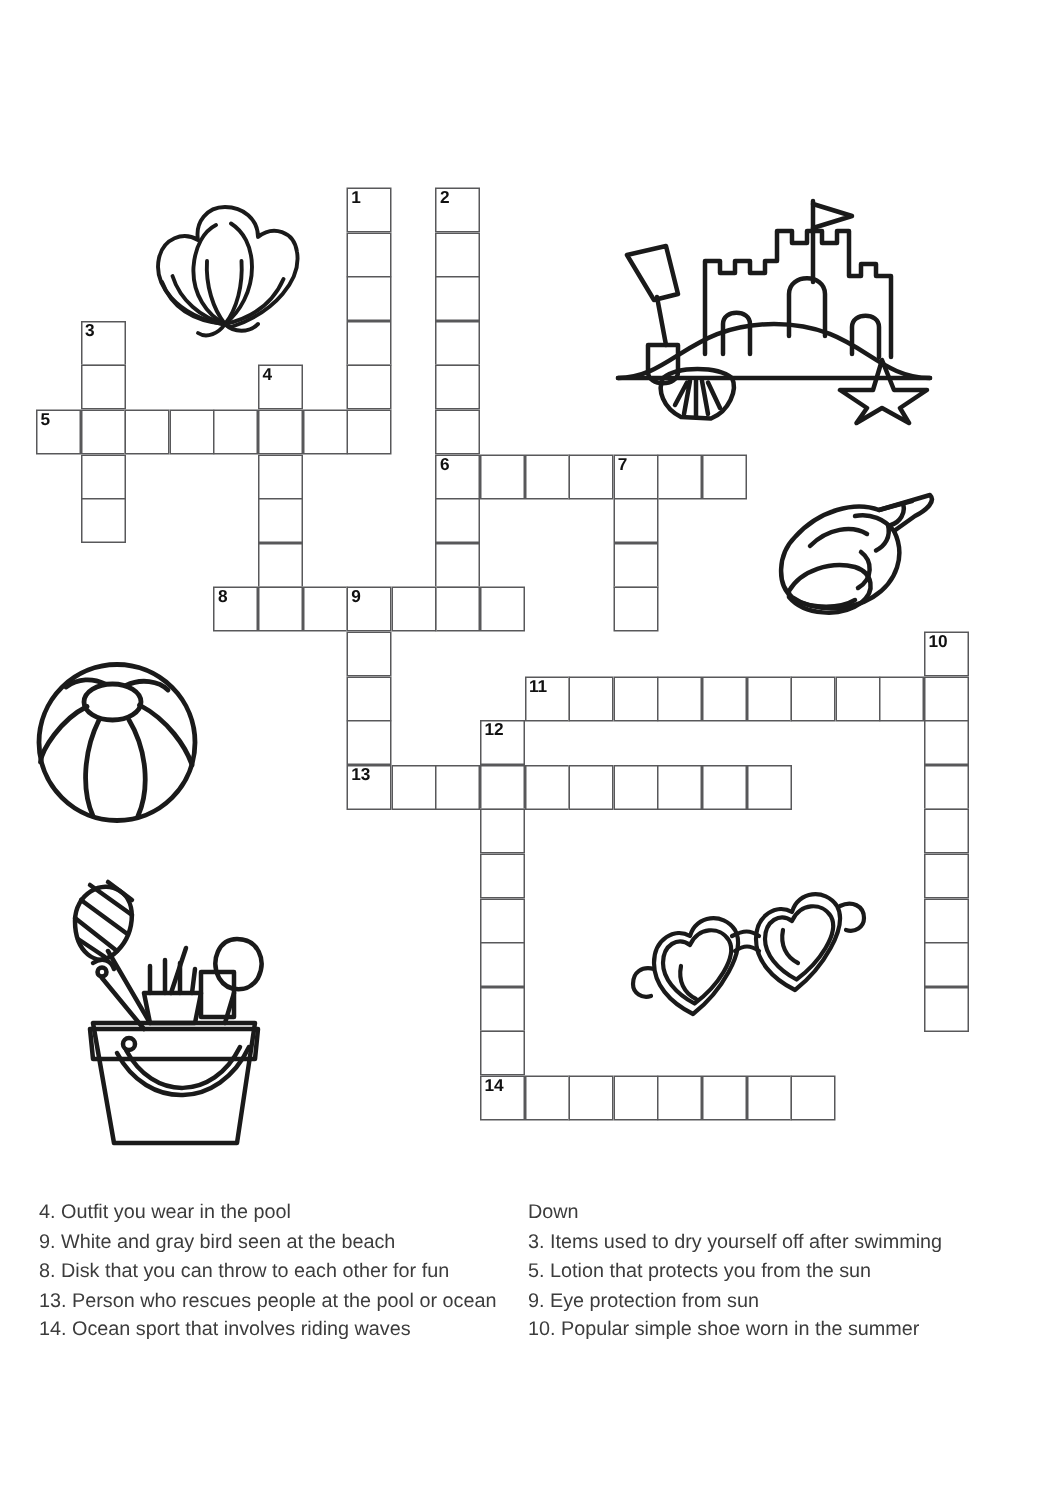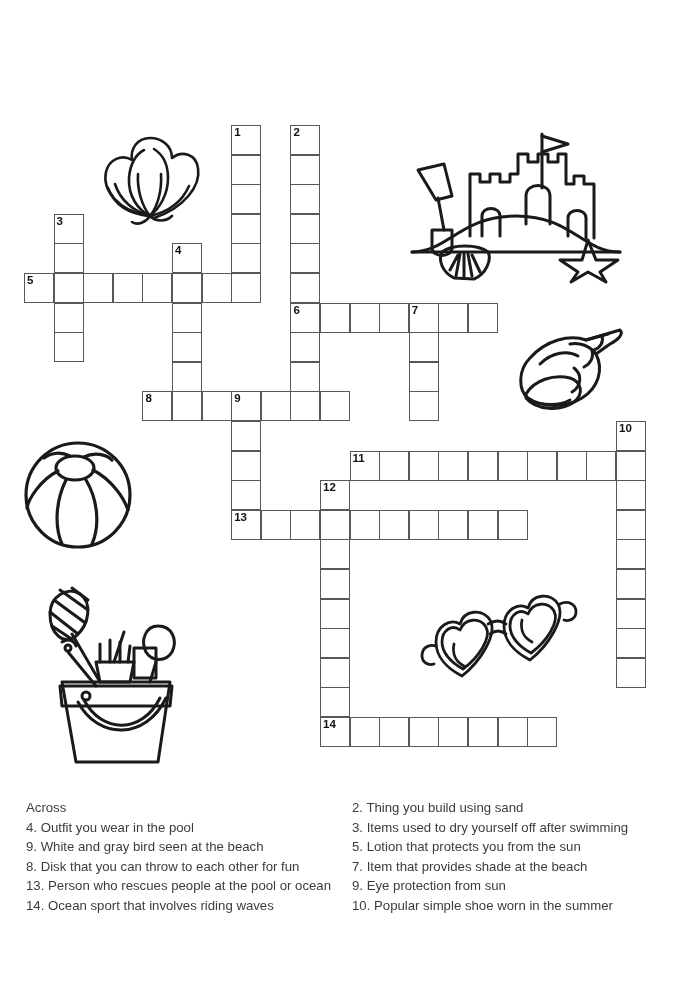--- a/index.html
+++ b/index.html
@@ -301,30 +301,28 @@
       <div class="cell" style="left: 379.2px; top: 717px;"></div>
       <div class="cell" style="left: 408.8px; top: 717px;"></div>
       <div class="cell" style="left: 438.4px; top: 717px;"></div>
       <div class="cell" style="left: 468px; top: 717px;"></div>
       <div class="cell" style="left: 497.6px; top: 717px;"></div>
       <div class="cell" style="left: 527.2px; top: 717px;"></div>
     </div>
 
   <div id="clues">
     <div class="clue-col" id="col-across">
-      <div class="clue-head">Across</div>
       <div class="clue-item">4. Outfit you wear in the pool</div>
       <div class="clue-item">9. White and gray bird seen at the beach</div>
       <div class="clue-item">8. Disk that you can throw to each other for fun</div>
       <div class="clue-item">13. Person who rescues people at the pool or ocean</div>
       <div class="clue-item">14. Ocean sport that involves riding waves</div>
     </div>
     <div class="clue-col" id="col-down">
-      <div class="clue-item">2. Thing you build using sand</div>
+      <div class="clue-head">Down</div>
       <div class="clue-item">3. Items used to dry yourself off after swimming</div>
       <div class="clue-item">5. Lotion that protects you from the sun</div>
-      <div class="clue-item">7. Item that provides shade at the beach</div>
       <div class="clue-item">9. Eye protection from sun</div>
       <div class="clue-item">10. Popular simple shoe worn in the summer</div>
     </div>
   </div>
 
 </div>
 
 </body></html>

